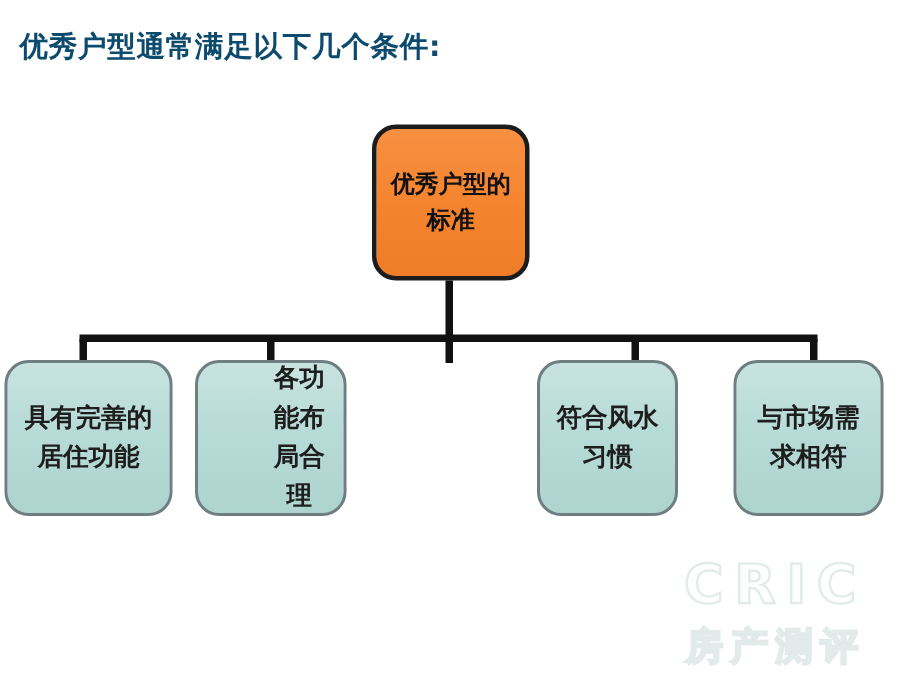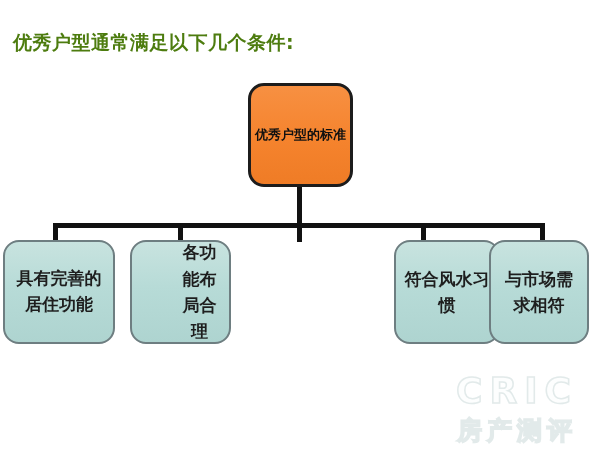--- a/index.html
+++ b/index.html
@@ -7,24 +7,24 @@
     position: relative;
     width: 600px;
     height: 450px;
     background: #ffffff;
     overflow: hidden;
     font-family: "DejaVu Sans", "Liberation Sans", sans-serif;
   }
   .page-title {
     position: absolute;
     left: 13px;
-    top: 30px;
+    top: 18px;
     font-size: 19px;
     font-weight: bold;
-    color: #4d7c0f;
+    color: #0c4a6e;
     letter-spacing: 0.5px;
     white-space: nowrap;
   }
   .node {
     position: absolute;
     box-sizing: border-box;
     display: flex;
     align-items: center;
     justify-content: center;
     text-align: center;
@@ -32,38 +32,38 @@
     font-weight: bold;
   }
   .root-node {
     left: 248px;
     top: 83px;
     width: 105px;
     height: 104px;
     background: linear-gradient(180deg, #f79042 0%, var(--root-fill, #F5832D) 55%, #ef7c26 100%);
     border: 3px solid var(--root-border, #1C1C1C);
     color: #111111;
-    font-size: 13px;
+    font-size: 16px;
     line-height: 1.5;
     padding: 0 4px;
   }
   .child-node {
     top: 240px;
     height: 104px;
     background: linear-gradient(180deg, #c8e3df 0%, var(--child-fill, #B7DBD7) 45%, #aed4d0 100%);
     border: 2px solid var(--child-border, #6E7E81);
     color: #1e1e1e;
     font-size: 17px;
     line-height: 1.55;
     padding: 0 6px;
   }
   .child-1 { left: 3px;   width: 112px; font-family: Liberation Serif, serif; }
   .child-2 { left: 130px; width: 101px; padding-left: 44px; }
   .child-3 { left: 252px; width: 104px; }
-  .child-4 { left: 394px; width: 106px; }
+  .child-4 { left: 358px; width: 94px; }
   .child-5 { left: 489px; width: 100px; }
   .line {
     position: absolute;
     background: var(--connector, #111111);
   }
   .v-main { left: 297px; top: 187px; width: 5px; height: 38px; }
   .h-main { left: 53px;  top: 223px; width: 492px; height: 5px; }
   .stub   { top: 226px;  width: 5px; height: 16px; }
   .stub-1 { left: 53px; }
   .stub-2 { left: 178px; }

